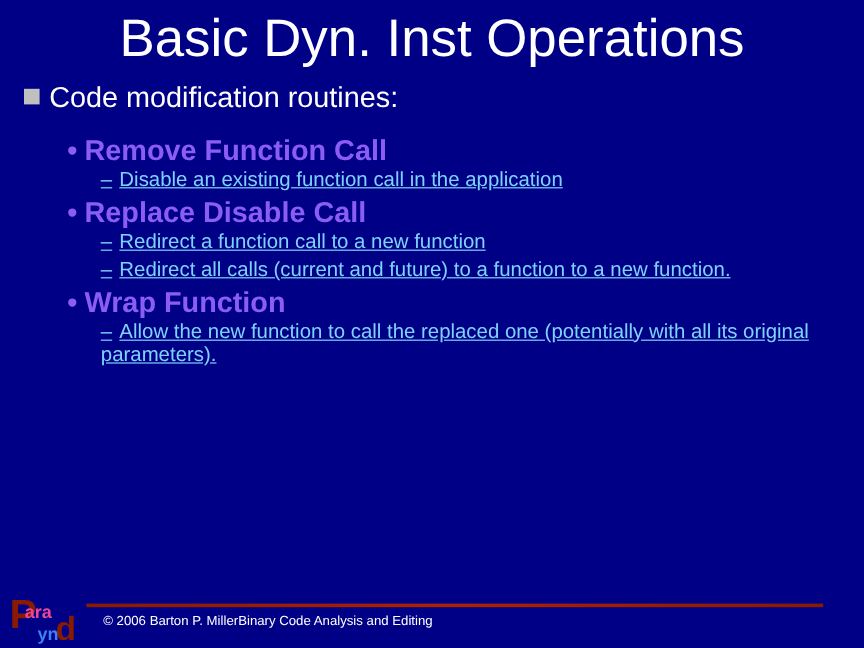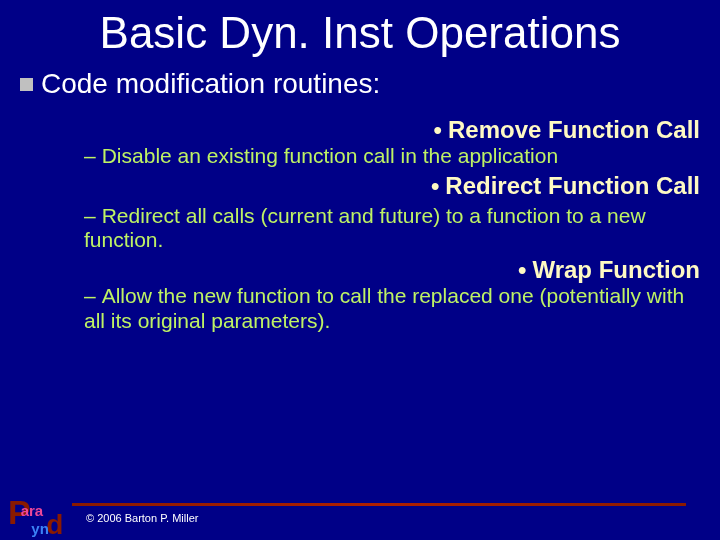--- a/index.html
+++ b/index.html
@@ -14,52 +14,52 @@
     text-align: center;
     font-size: 44px;
     font-weight: normal;
     padding-top: 8px;
     letter-spacing: 0px;
   }
   .content {
     padding: 10px 20px 0 20px;
   }
   .section-header {
-    font-size: 28px;
+    font-size: 24px;
     margin-bottom: 16px;
     color: #fff;
   }
   .section-header .bullet {
     display: inline-block;
     width: 13px;
     height: 13px;
     background: #c0c0c0;
     margin-right: 8px;
     vertical-align: 2px;
   }
   .item {
     margin-left: 36px;
     margin-top: 4px;
   }
   .item-head {
     font-size: 24px;
     font-weight: bold;
-    color: #fef9c3;
-    text-align: right;
+    color: #8b5cf6;
   }
   .item-head .dot {
     font-size: 24px;
     margin-right: 6px;
   }
   .item-desc {
     margin-left: 28px;
-    font-size: 21px;
+    font-size: 17px;
     line-height: 1.15;
-    color: #bef264;
+    color: #7dd3fc;
     padding-right: 10px;
+    text-decoration: underline;
   }
   .item-desc .dash {
     margin-right: 6px;
   }
   .footer {
     position: absolute;
     bottom: 16px;
     left: 0;
     right: 14px;
     padding: 0 20px;
@@ -123,35 +123,37 @@
   <div class="section-header">
     <span class="bullet"></span><span>Code modification routines:</span>
   </div>
 
   <div class="item">
     <div class="item-head"><span class="dot">•</span><span>Remove Function Call</span></div>
     <div class="item-desc"><span class="dash">–</span><span>Disable an existing function call in the application</span></div>
   </div>
 
   <div class="item">
-    <div class="item-head"><span class="dot">•</span><span>Redirect Function Call</span></div>
+    <div class="item-head"><span class="dot">•</span><span>Replace Disable Call</span></div>
+    <div class="item-desc"><span class="dash">–</span><span>Redirect a function call to a new function</span></div>
   </div>
 
   <div class="item">
     <div class="item-desc"><span class="dash">–</span><span>Redirect all calls (current and future) to a function to a new function.</span></div>
   </div>
 
   <div class="item">
     <div class="item-head"><span class="dot">•</span><span>Wrap Function</span></div>
     <div class="item-desc"><span class="dash">–</span><span>Allow the new function to call the replaced one (potentially with all its original parameters).</span></div>
   </div>
 </div>
 
 <div class="logo">
   <span class="p">P</span><span class="ara">ara</span><span class="d">d</span><span class="yn">yn</span>
 </div>
 
 <div class="footer">
   <div class="footer-line"></div>
   <div class="footer-row">
     <div class="copyright">© 2006 Barton P. Miller</div>
+    <div class="tagline">Binary Code Analysis and Editing</div>
   </div>
 </div>
 
 </body></html>

